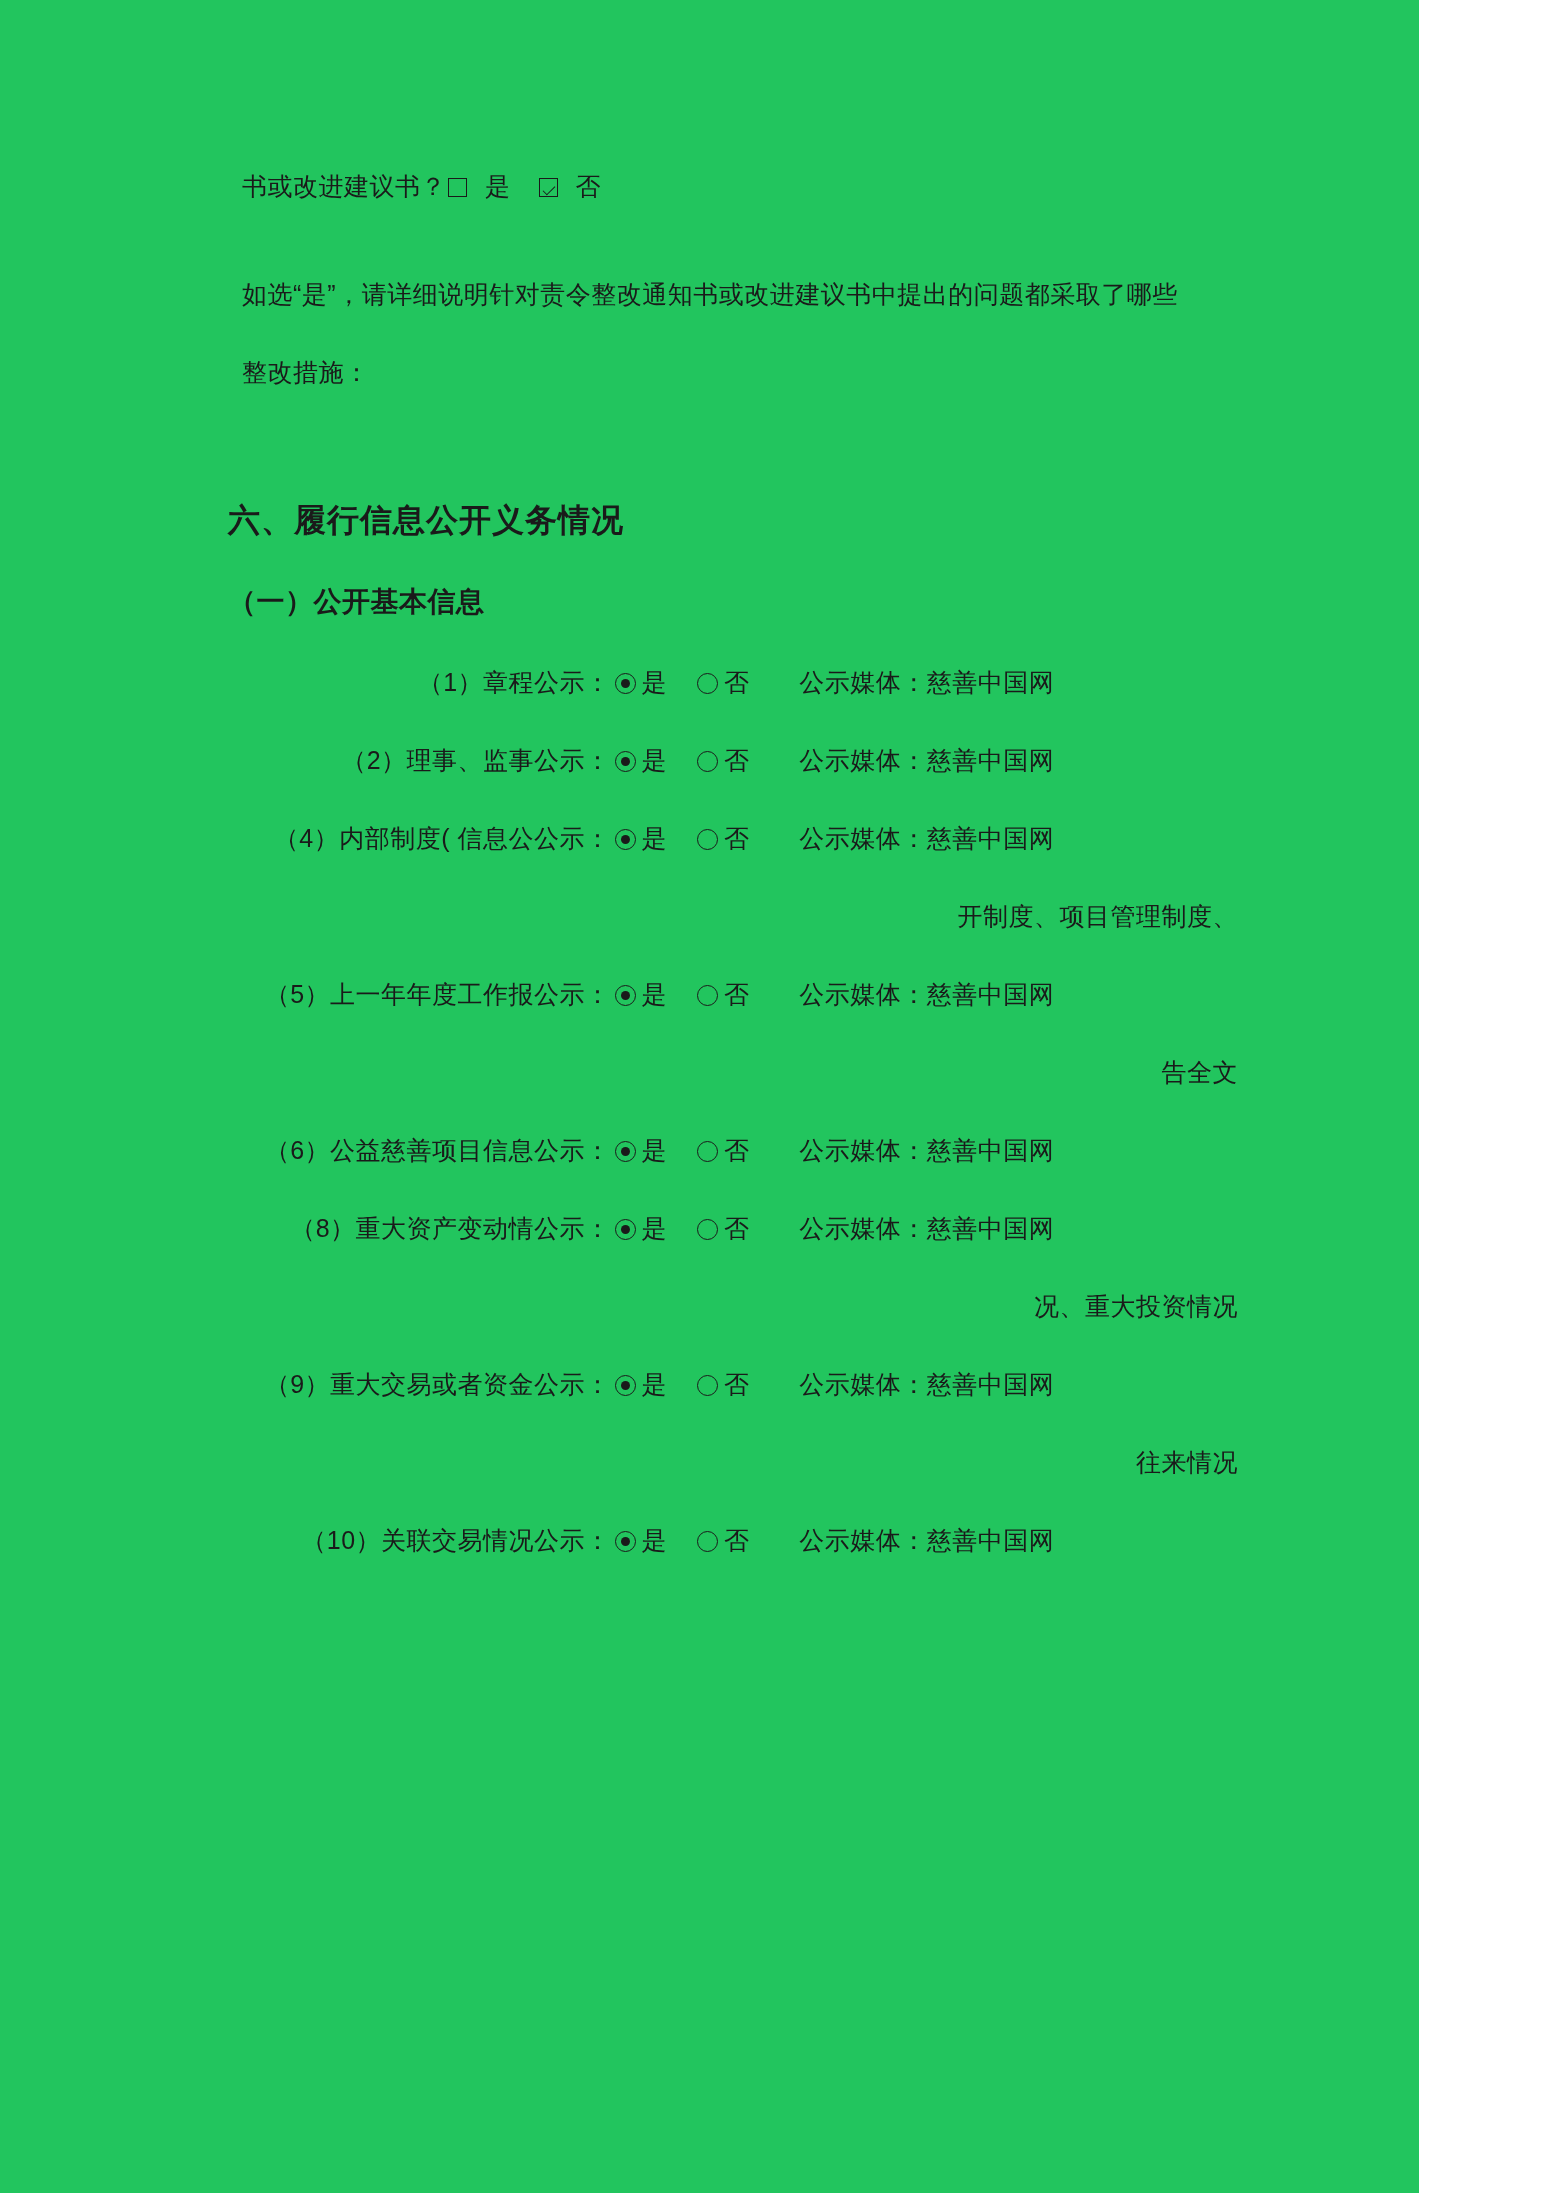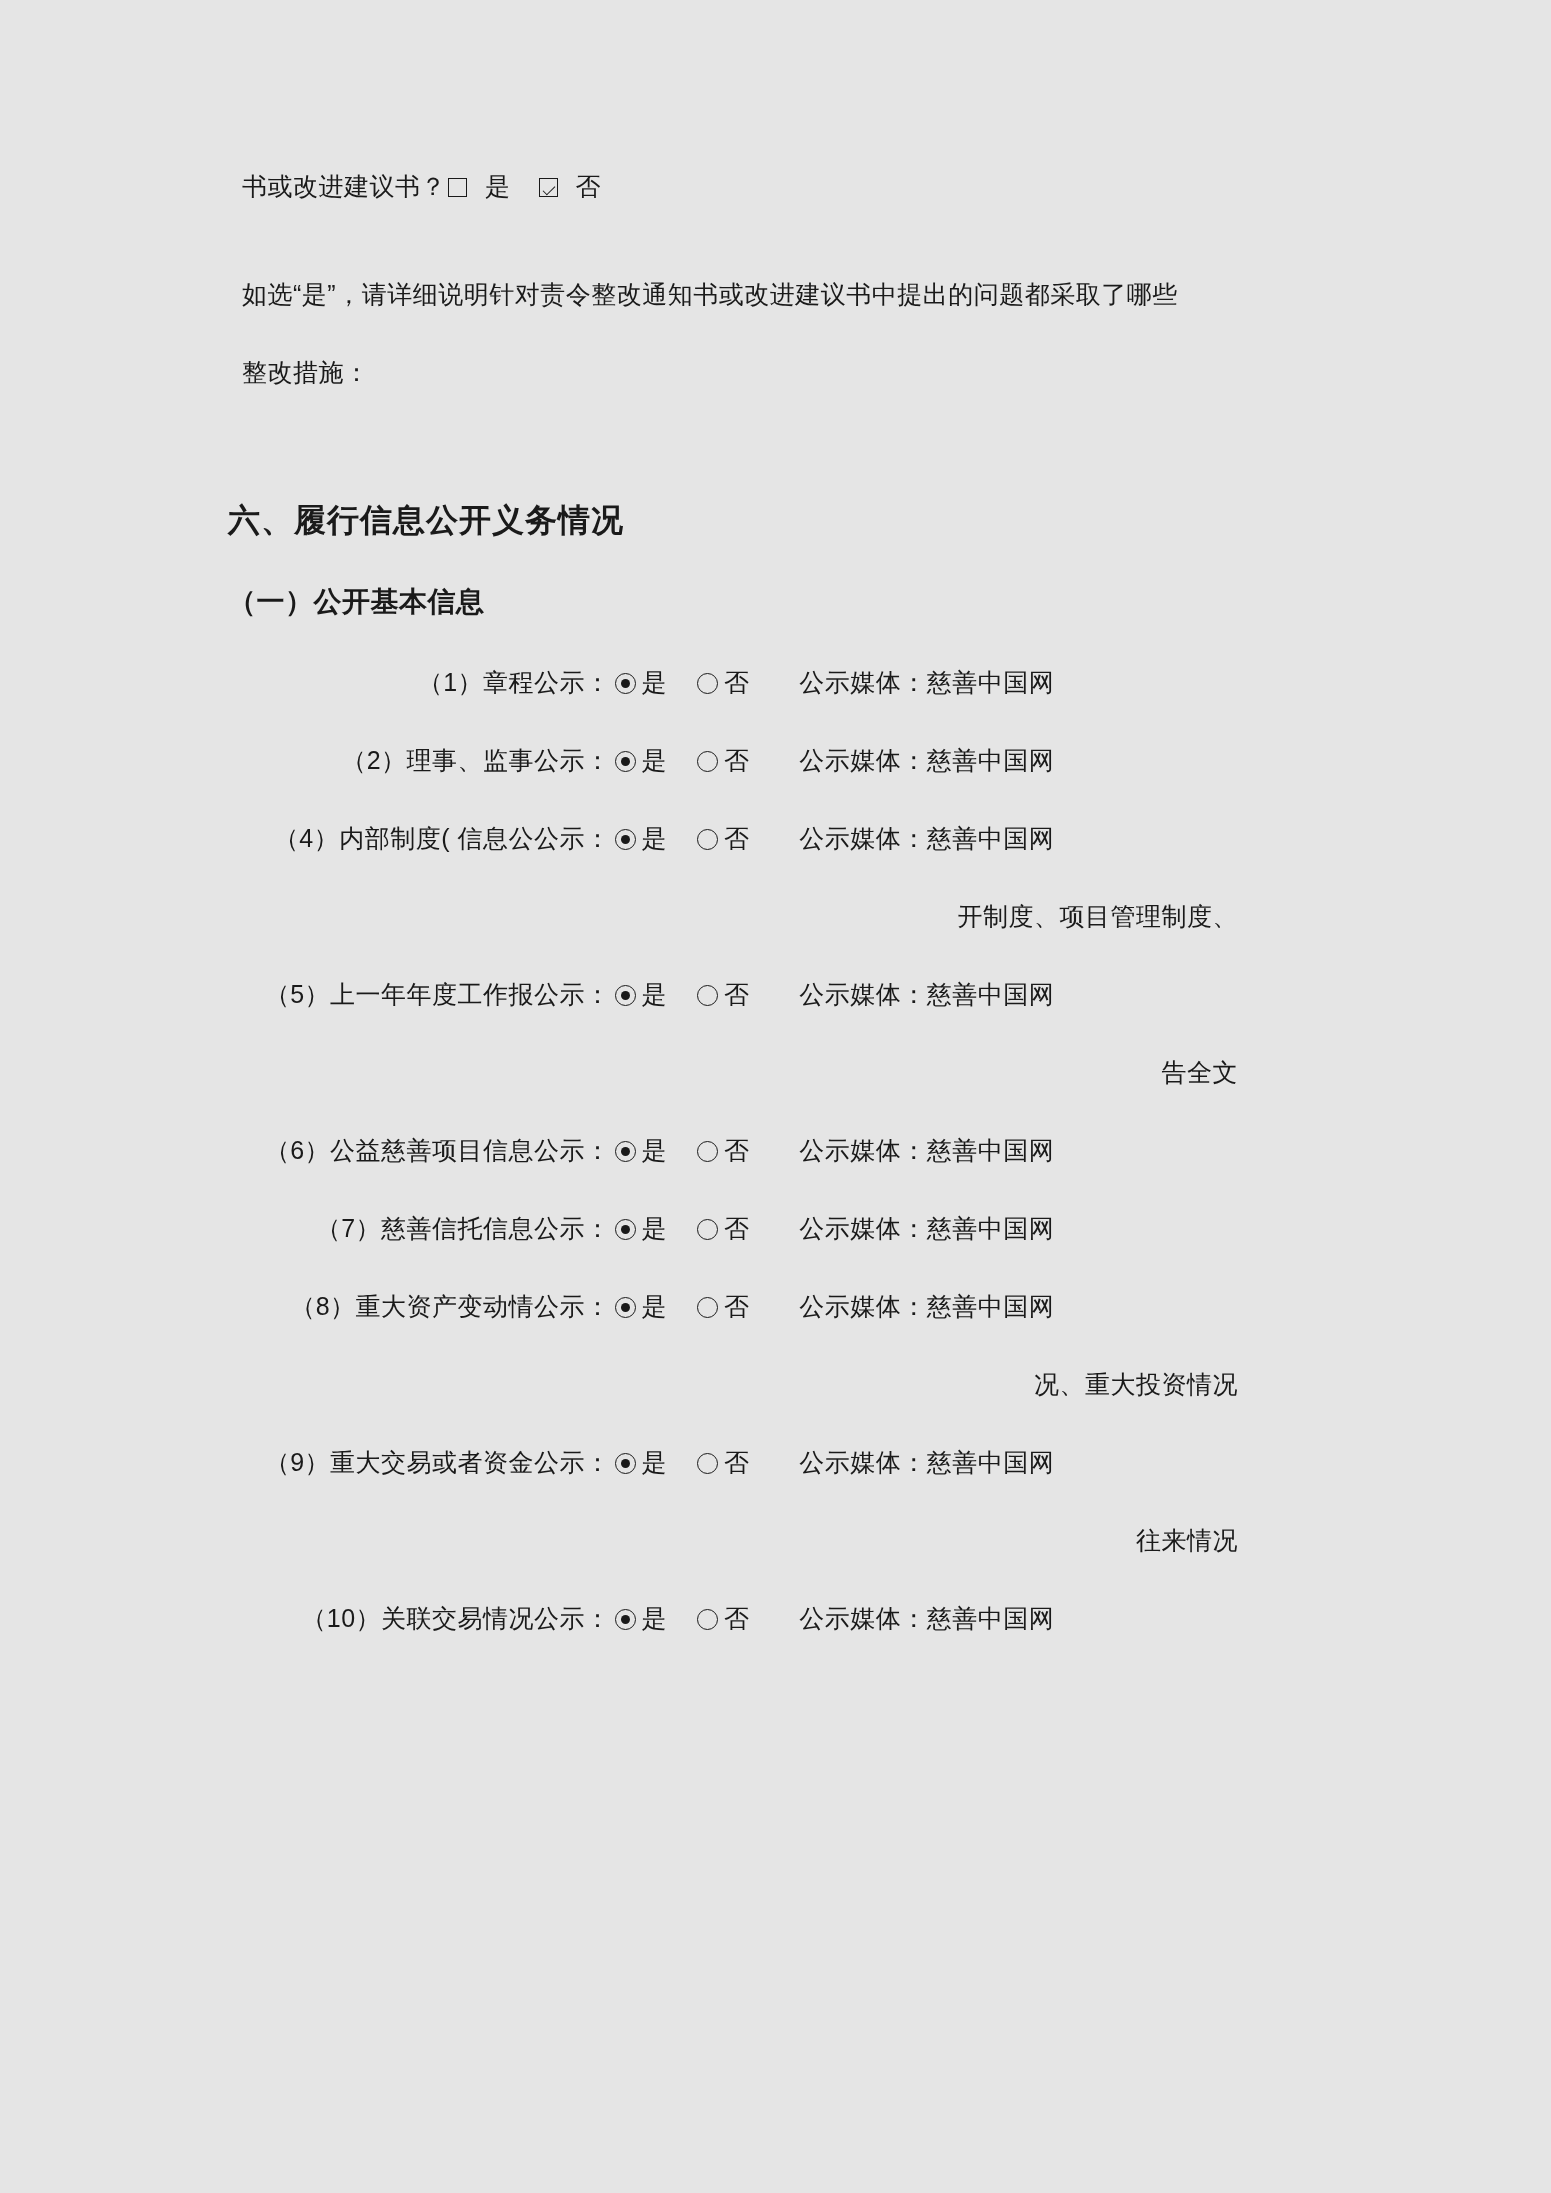--- a/index.html
+++ b/index.html
@@ -2,23 +2,23 @@
 <html><head>
 <meta charset="utf-8">
 <style>
   html, body {
     margin: 0;
     padding: 0;
     background: #ffffff;
   }
   .page {
     position: relative;
-    width: 1551px;
+    width: 1419px;
     height: 2193px;
-    background: #e5e5e5;
+    background: #22c55e;
     font-family: "Liberation Sans", sans-serif;
     color: #1a1a1a;
     box-sizing: border-box;
     overflow: hidden;
   }
   .content {
     position: absolute;
     left: 228px;
     top: 170px;
     width: 1100px;
@@ -220,31 +220,20 @@
             <span>（6）公益慈善项目信息</span>
           </td>
           <td class="col-disclose">
             <span>公示：</span><span class="radio checked"></span><span>是</span><span class="gap-md"></span><span class="radio"></span><span>否</span>
           </td>
           <td class="col-media">
             <span>公示媒体：</span><span>慈善中国网</span>
           </td>
         </tr>
 
-        <tr>
-          <td class="col-label">
-            <span>（7）慈善信托信息</span>
-          </td>
-          <td class="col-disclose">
-            <span>公示：</span><span class="radio checked"></span><span>是</span><span class="gap-md"></span><span class="radio"></span><span>否</span>
-          </td>
-          <td class="col-media">
-            <span>公示媒体：</span><span>慈善中国网</span>
-          </td>
-        </tr>
 
         <tr>
           <td class="col-label">
             <span>（8）重大资产变动情</span>
           </td>
           <td class="col-disclose">
             <span>公示：</span><span class="radio checked"></span><span>是</span><span class="gap-md"></span><span class="radio"></span><span>否</span>
           </td>
           <td class="col-media">
             <span>公示媒体：</span><span>慈善中国网</span>

